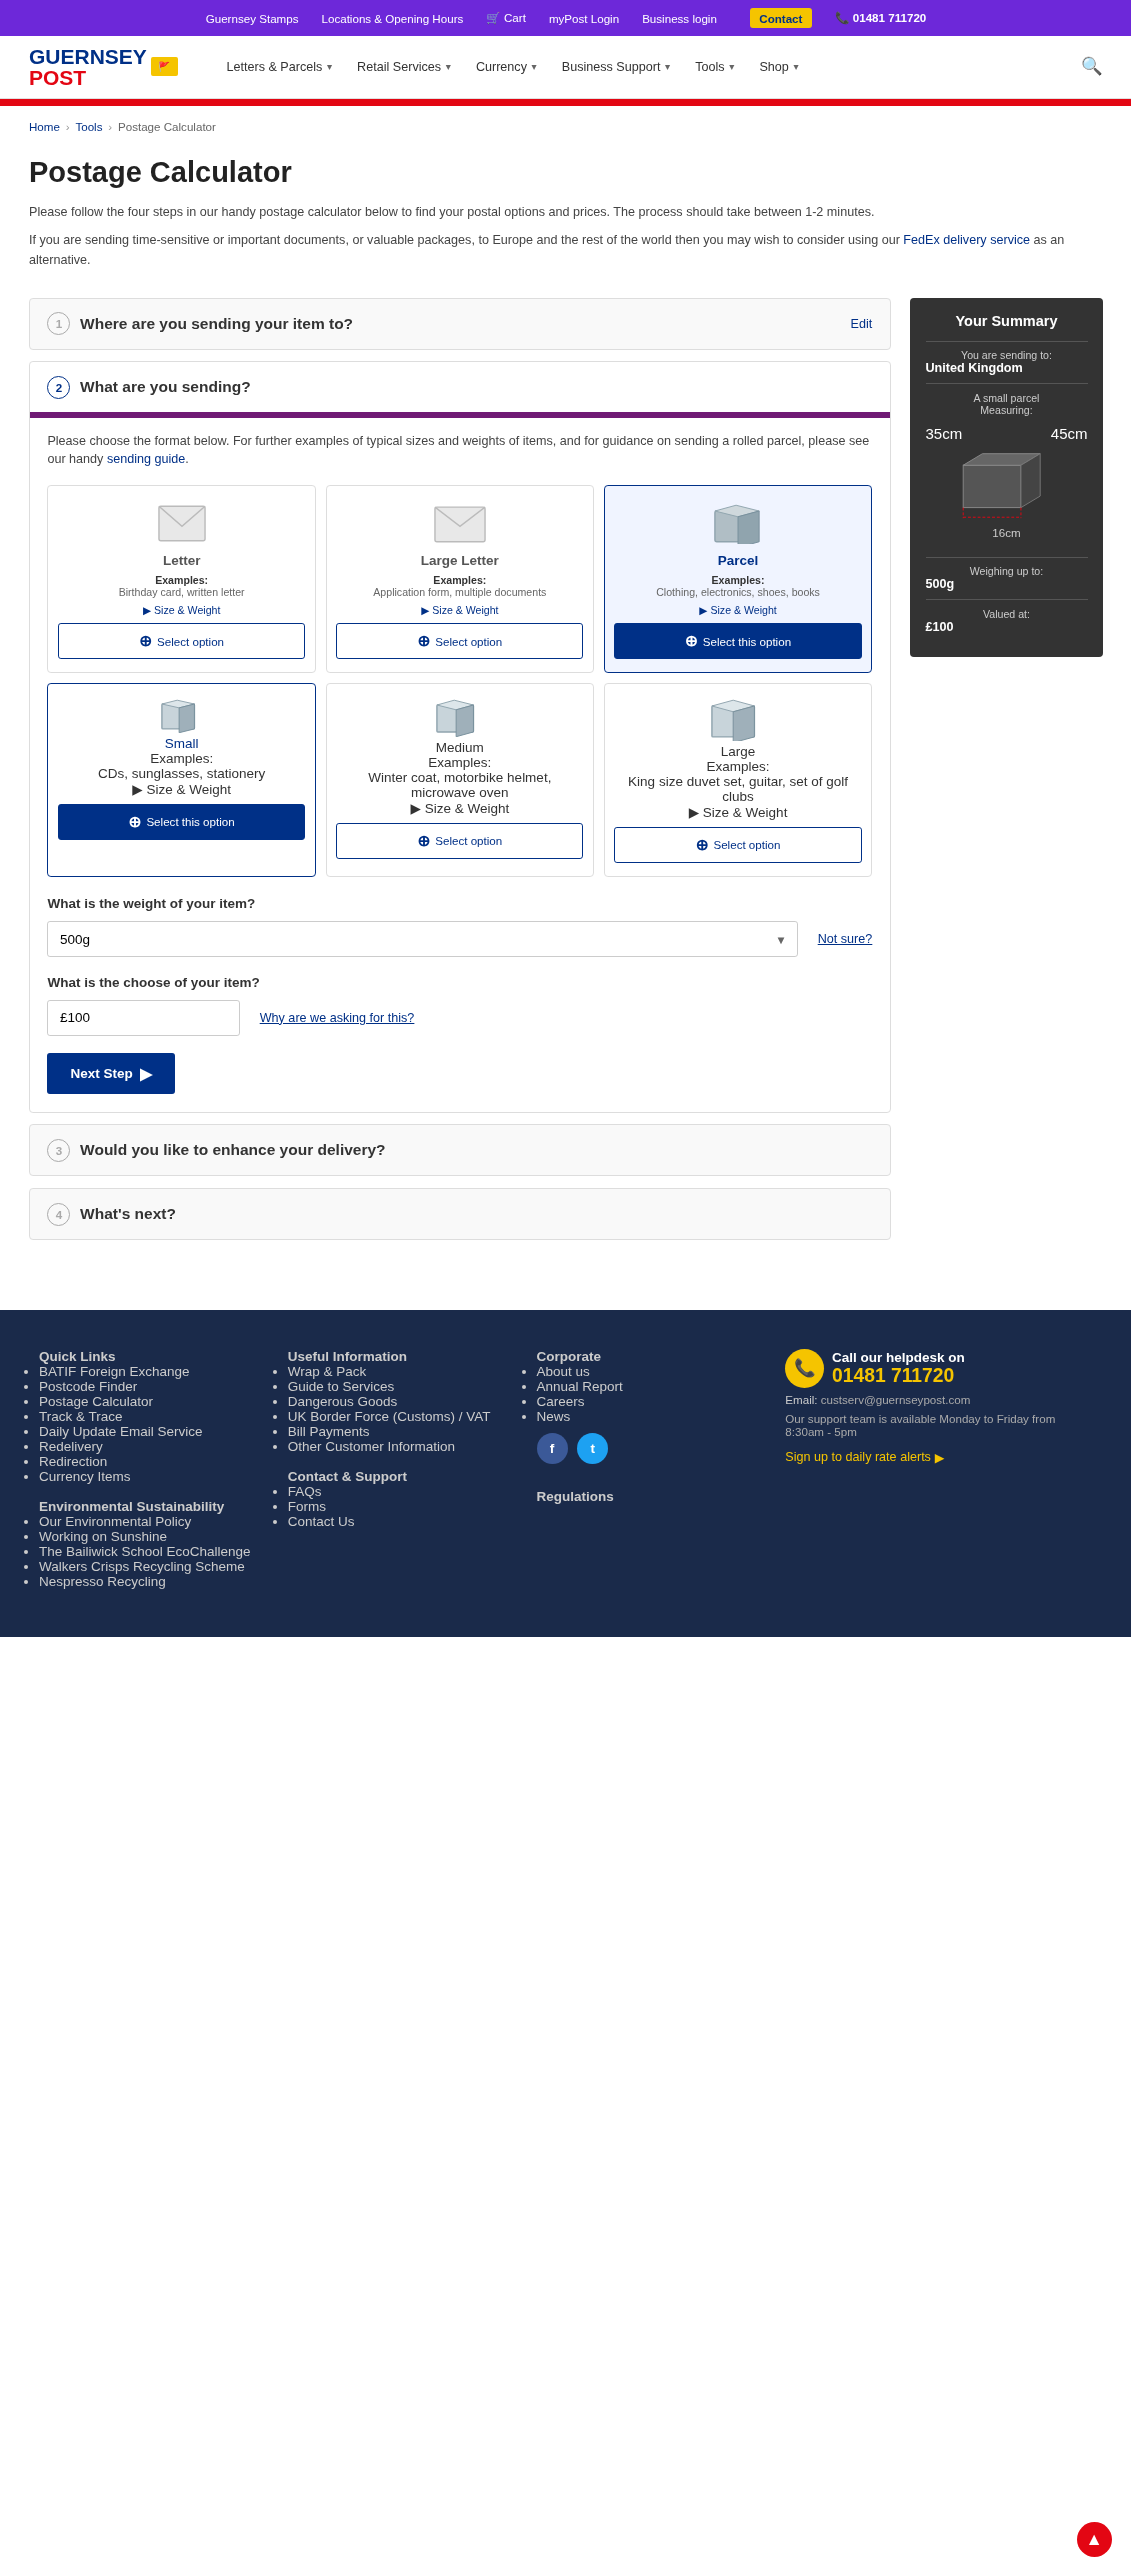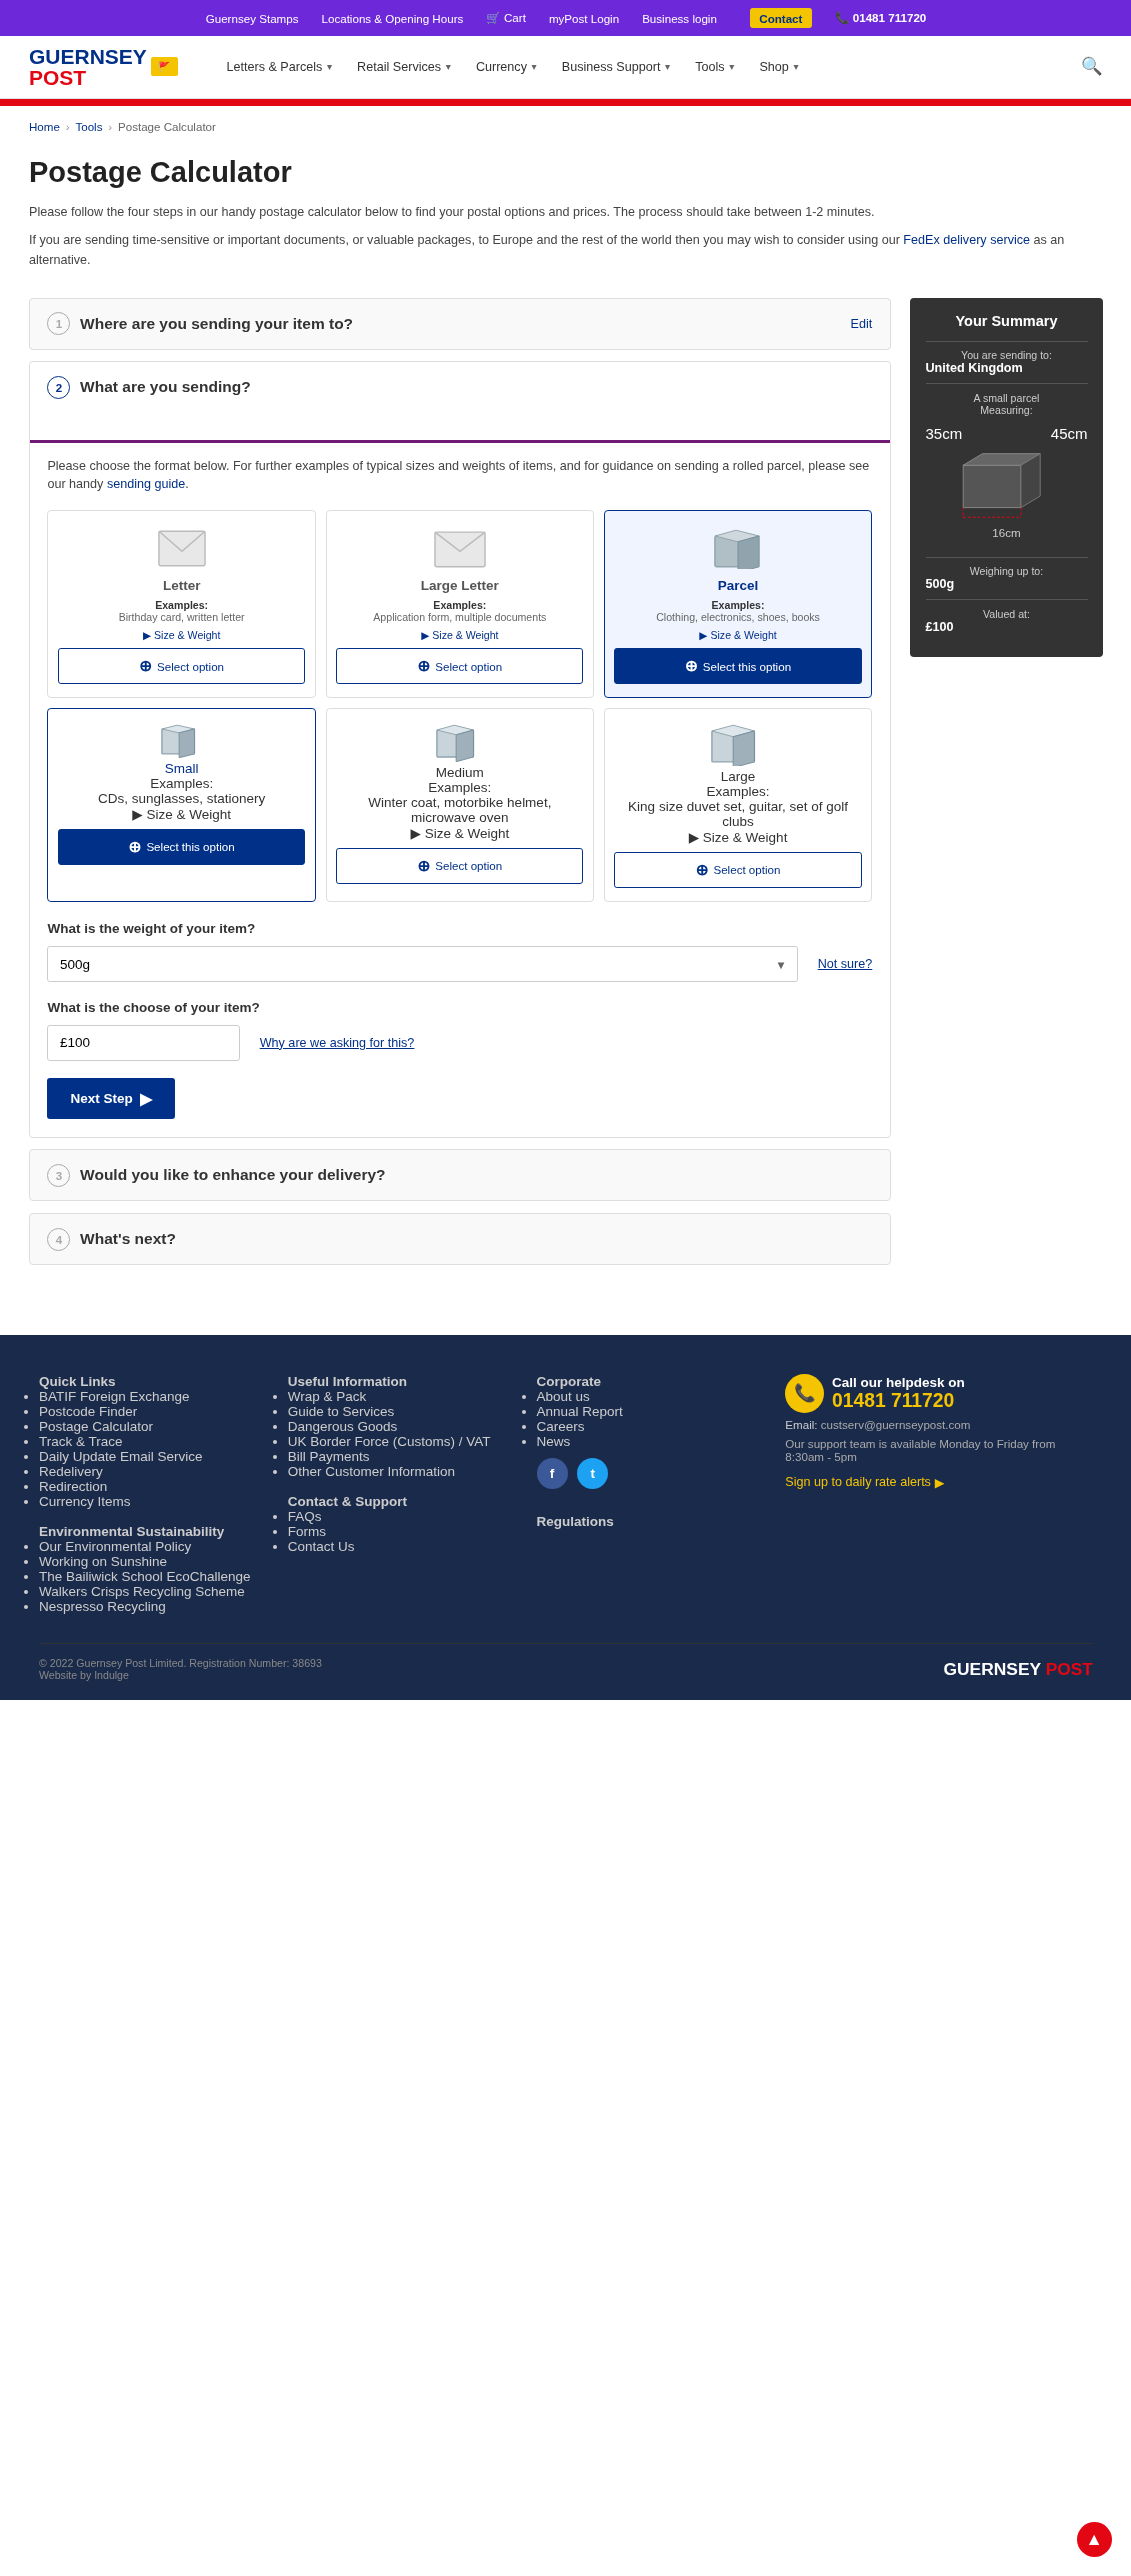--- a/index.html
+++ b/index.html
@@ -47,21 +47,21 @@
     .step-header { display: flex; align-items: center; gap: 9.7px; padding: 13.5px 17.4px; }
     .step-number { width: 23px; height: 23px; border-radius: 50%; border: 1.9px solid #aaa; display: flex; align-items: center; justify-content: center; font-size: 11.6px; color: #aaa; font-weight: bold; flex-shrink: 0; }
     .step-number.active { border-color: #003087; color: #003087; }
     .step-title { font-size: 15.5px; font-weight: bold; color: #333; }
     .step-edit { margin-left: auto; color: #003087; font-size: 12.6px; cursor: pointer; }
 
     
     .step1-box { background: #f9f9f9; }
 
     
-    .step2-content { padding: 13.5px 17.4px 17.4px; border-top: 3px solid #701a75; margin-top: 28px; }
+    .step2-content { padding: 13.5px 17.4px 17.4px; border-top: 6px solid #701a75; }
     .step2-intro { font-size: 12.6px; color: #444; line-height: 1.5; margin-bottom: 15.5px; }
     .step2-intro a { color: #003087; }
 
     
     .format-options { display: flex; gap: 9.7px; margin-bottom: 9.7px; }
     .format-card { flex: 1; border: 1px solid #ddd; border-radius: 3.9px; padding: 13.5px 9.7px; text-align: center; cursor: pointer; background: #fff; }
     .format-card.selected { border: 1.9px solid #003087; background: #f0f4ff; }
     .format-card .icon-area { height: 48px; display: flex; align-items: center; justify-content: center; margin-bottom: 5.8px; }
     .format-card .format-name { font-size: 13.5px; font-weight: bold; color: #555; margin-bottom: 5.8px; }
     .format-card.selected .format-name { color: #003087; }
@@ -494,28 +494,16 @@
         <a style="color:#aaa;">custserv@guernseypost.com</a>
       </div>
       <div class="helpdesk-hours">Our support team is available Monday to Friday from 8:30am - 5pm</div>
       <a class="daily-rate-link">
         <span>Sign up to daily rate alerts</span> 
           <span>▶</span>
       </a>
     </div>
   </div>
 
-  <div class="footer-bottom">
-    <div>
-      <div>© 2022 Guernsey Post Limited. Registration Number: 38693</div>
-      <div>Website by Indulge</div>
-    </div>
-    <div class="footer-logo">
-      <span class="footer-logo-text">
-        <span class="footer-logo-guernsey">GUERNSEY</span>
-        <span class="footer-logo-post"> POST</span>
-      </span>
-    </div>
-  </div>
 </div>
 
 <div class="scroll-btn">▲</div>
 
 
 </body></html>

